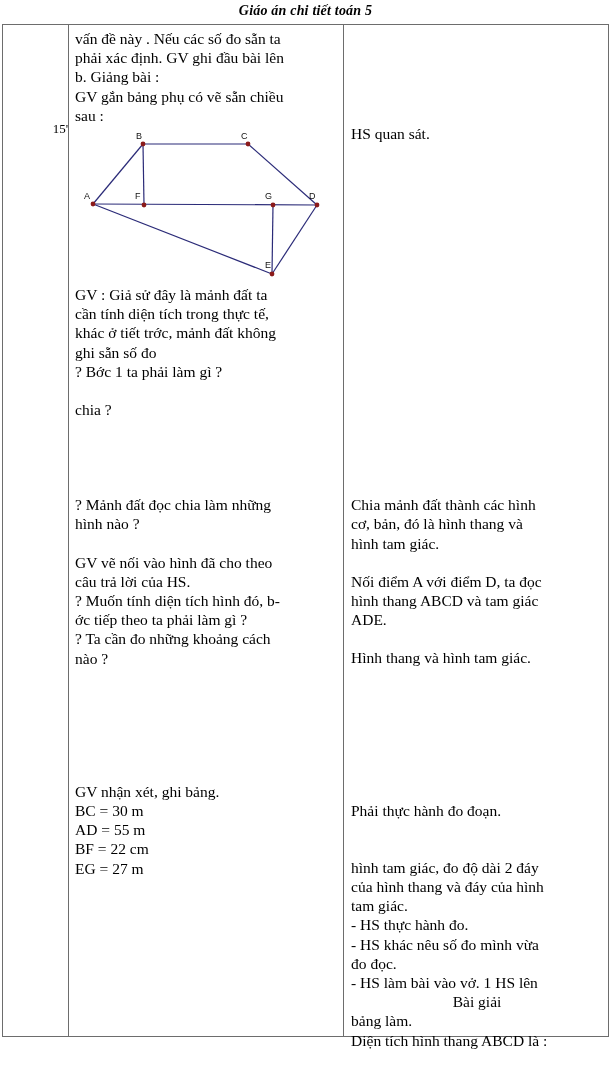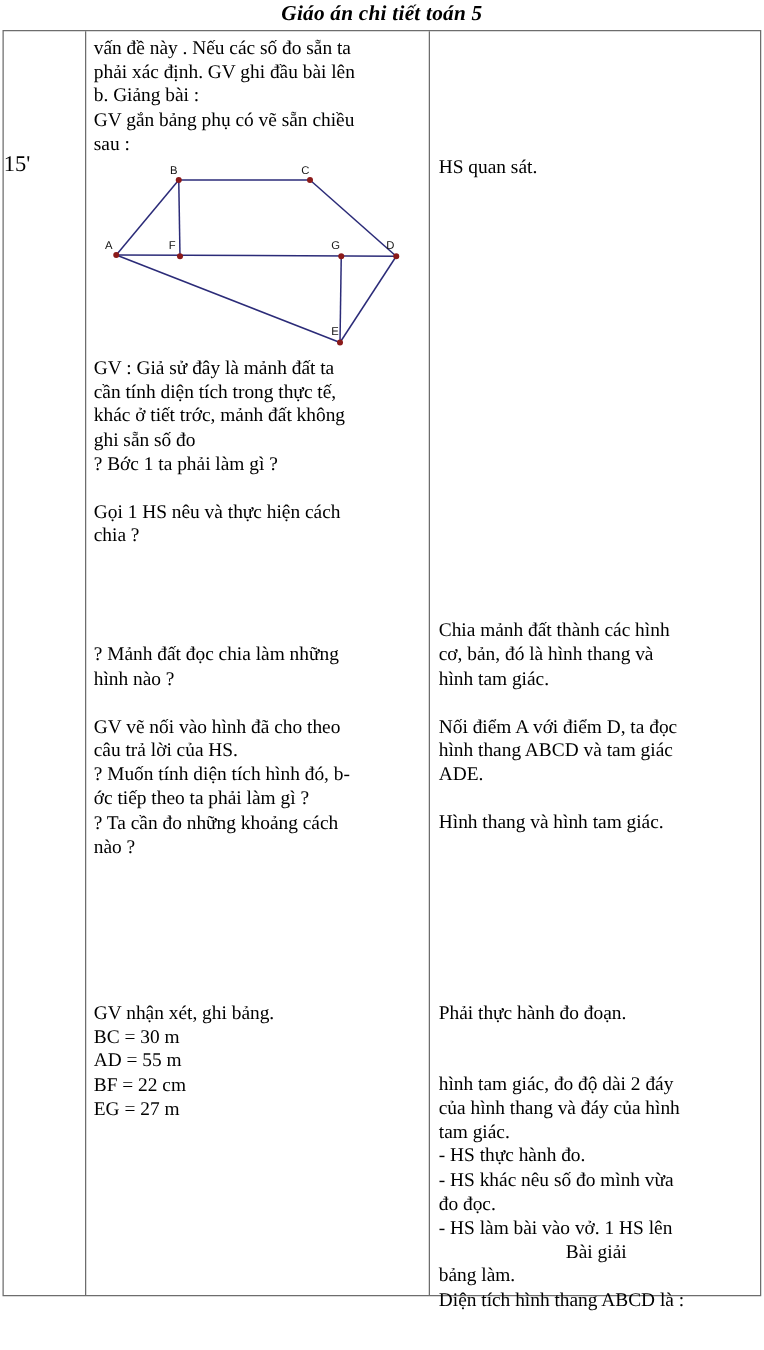--- a/index.html
+++ b/index.html
@@ -13,21 +13,21 @@
     font-family: "Liberation Serif", "DejaVu Serif", serif;
     color: #000000;
     position: relative;
     overflow: hidden;
   }
 
   
   .page-title {
     text-align: center;
     font-style: italic;
-    font-size: 17px;
+    font-size: 14px;
     font-weight: bold;
     letter-spacing: .2px;
     padding: 2px 0 3px 0;
     line-height: 18px;
   }
 
   
   .lesson-table {
     position: absolute;
     left: 2px;
@@ -54,22 +54,22 @@
   }
   .col-student {
     flex: 1 1 auto;
   }
 
   .time-label {
     position: absolute;
     top: 96px;
     left: 0;
     width: 100%;
-    text-align: left;
-    font-size: 18px;
+    text-align: right;
+    font-size: 13px;
   }
 
   .cell-body {
     padding: 4px 5px 0 6px;
     font-size: 15.5px;
     line-height: 19.2px;
   }
   .col-student .cell-body { padding-left: 7px; }
 
   p.ln {
@@ -156,21 +156,20 @@
       </div>
 
       <p class="ln">GV : Giả sử đây là mảnh đất ta</p>
       <p class="ln">cần tính diện tích trong thực tế,</p>
       <p class="ln">khác ở tiết trớc, mảnh đất không</p>
       <p class="ln">ghi sẵn số đo</p>
       <p class="ln">? Bớc 1 ta phải làm gì ?</p>
 
       <div class="spacer-1"></div>
 
-      <p class="ln">Gọi 1 HS nêu và thực hiện cách</p>
       <p class="ln">chia ?</p>
 
       <div class="spacer-4"></div>
 
       <p class="ln just">? Mảnh đất đọc chia làm những</p>
       <p class="ln">hình nào ?</p>
 
       <div class="spacer-1"></div>
 
       <p class="ln just">GV vẽ nối vào hình đã cho theo</p>

